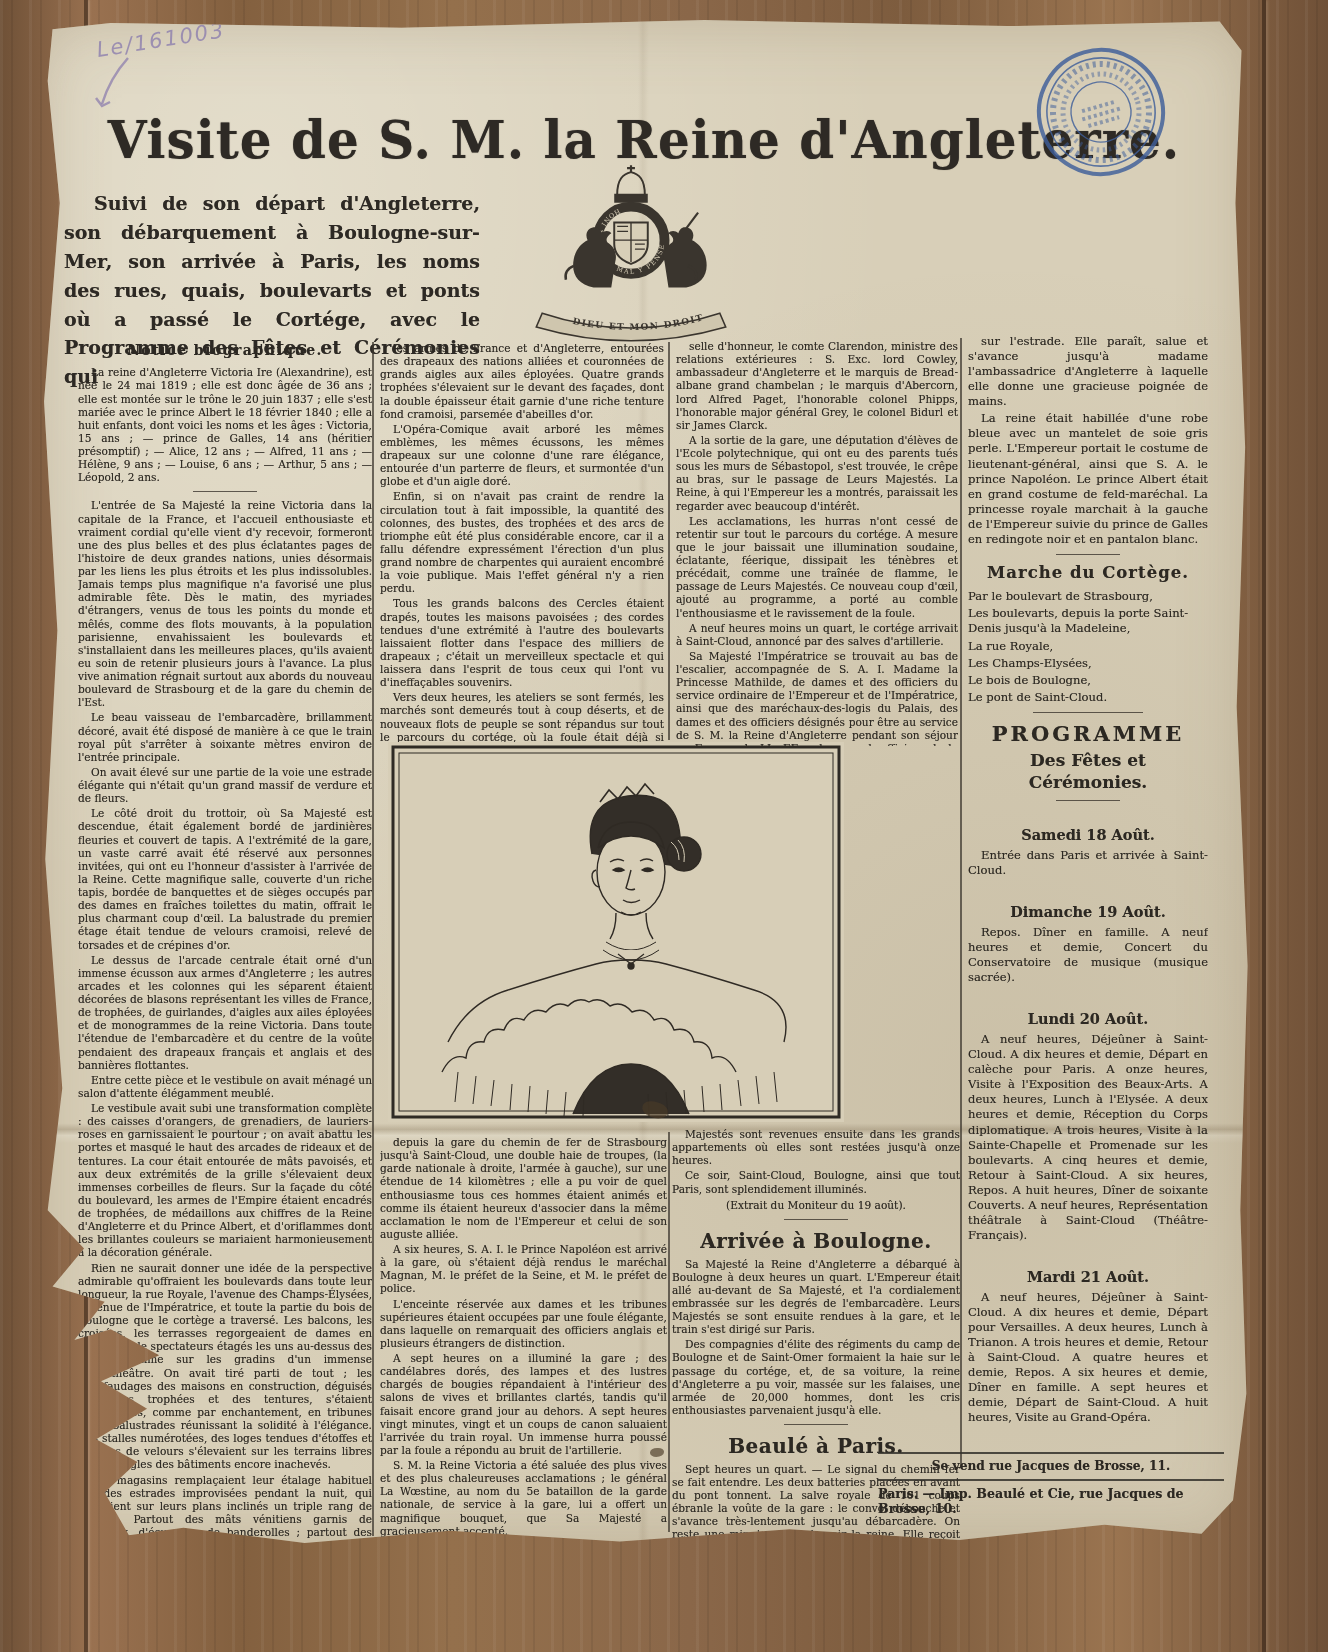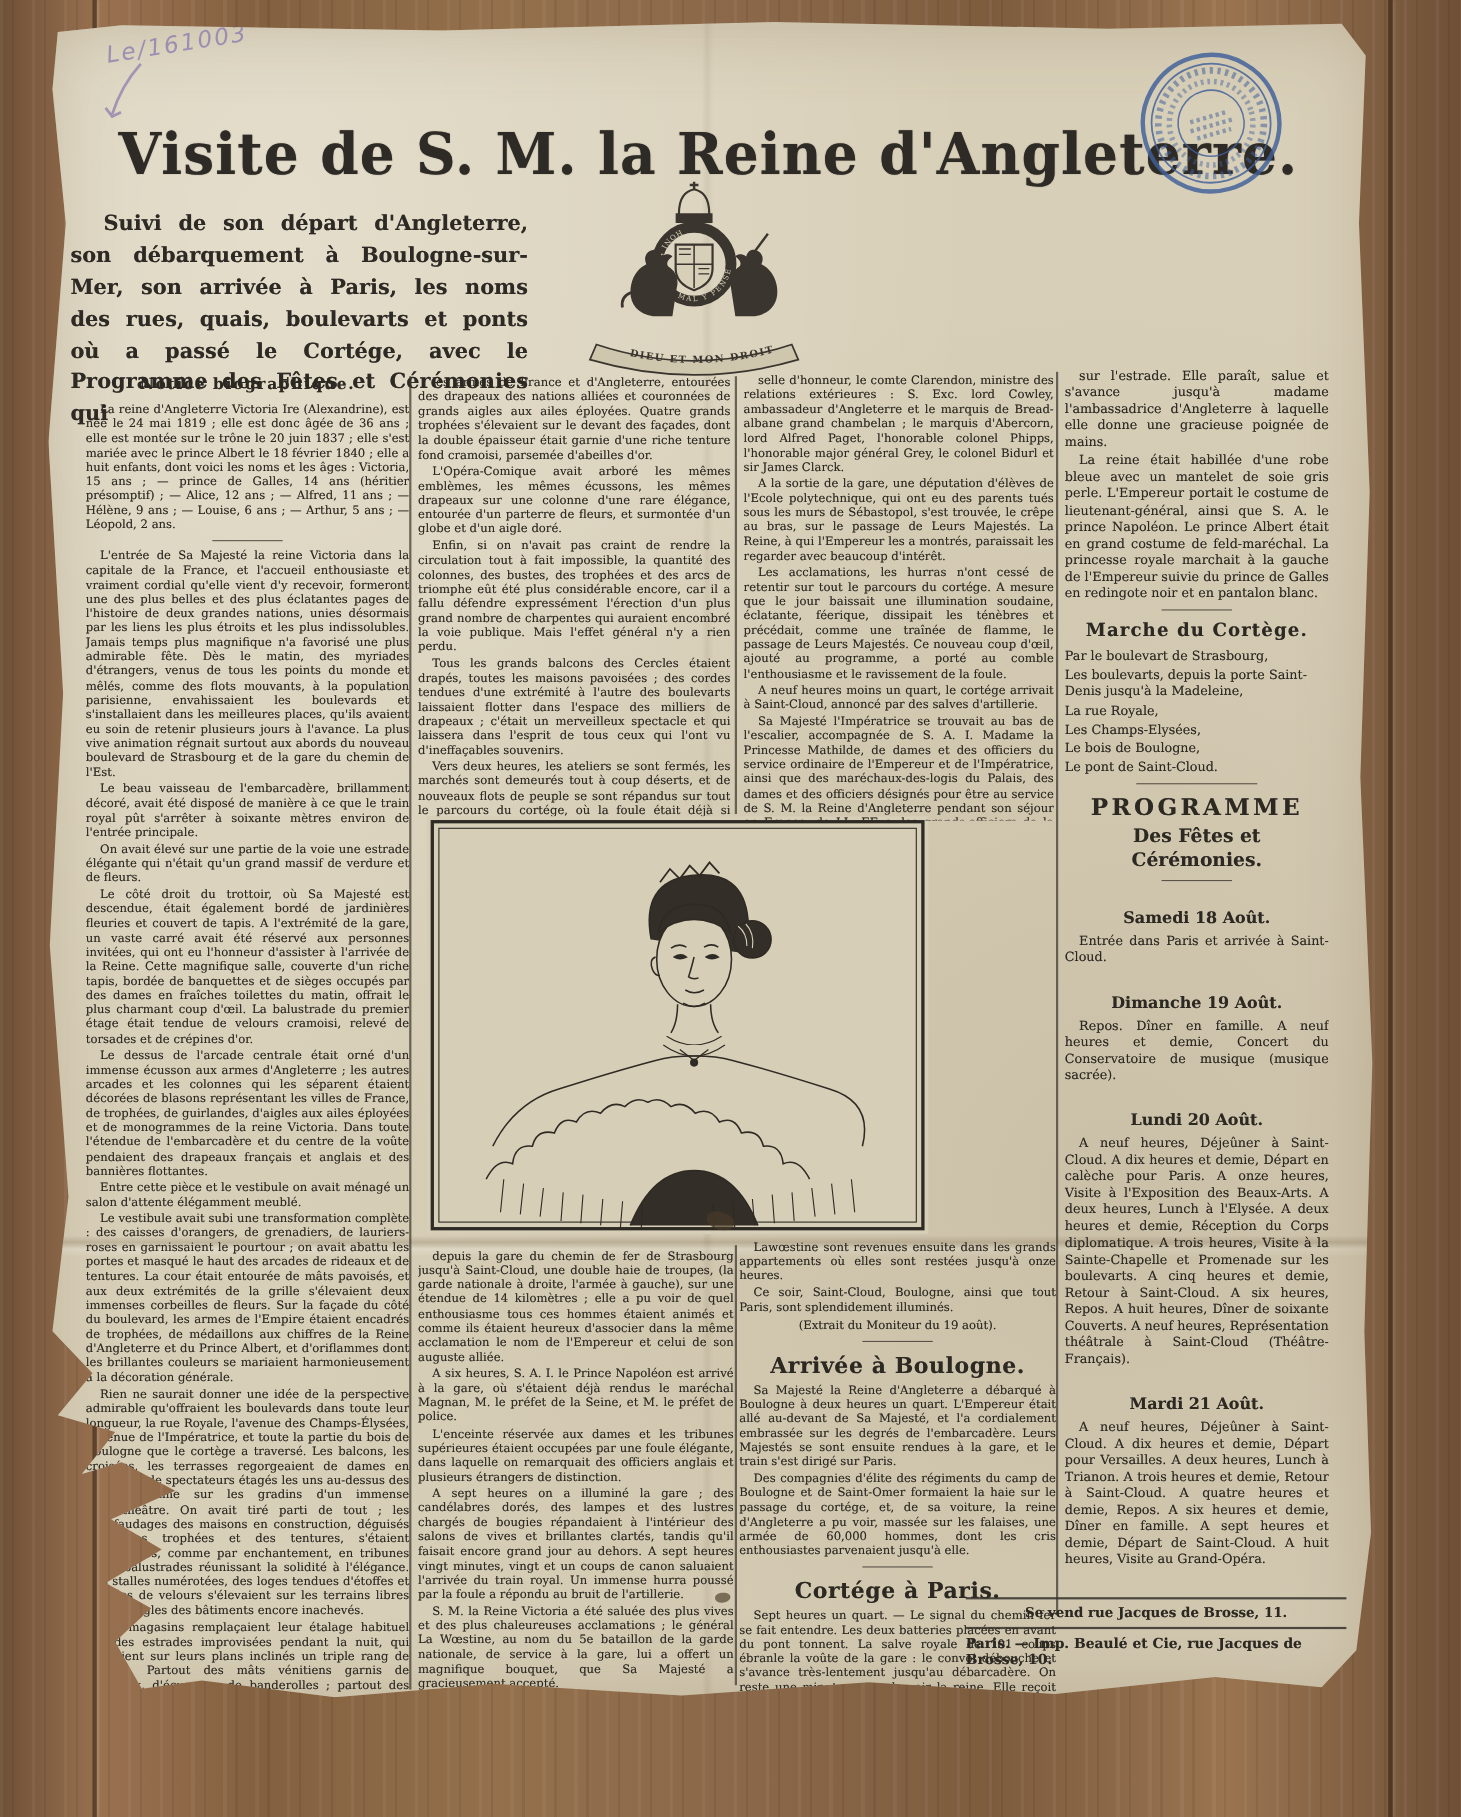--- a/index.html
+++ b/index.html
@@ -235,33 +235,33 @@
         <p class="para">A la sortie de la gare, une députation d'élèves de l'Ecole polytechnique, qui ont eu des parents tués sous les murs de Sébastopol, s'est trouvée, le crêpe au bras, sur le passage de Leurs Majestés. La Reine, à qui l'Empereur les a montrés, paraissait les regarder avec beaucoup d'intérêt.</p>
         <p class="para">Les acclamations, les hurras n'ont cessé de retentir sur tout le parcours du cortége. A mesure que le jour baissait une illumination soudaine, éclatante, féerique, dissipait les ténèbres et précédait, comme une traînée de flamme, le passage de Leurs Majestés. Ce nouveau coup d'œil, ajouté au programme, a porté au comble l'enthousiasme et le ravissement de la foule.</p>
         <p class="para">A neuf heures moins un quart, le cortége arrivait à Saint-Cloud, annoncé par des salves d'artillerie.</p>
         <p class="para">Sa Majesté l'Impératrice se trouvait au bas de l'escalier, accompagnée de S. A. I. Madame la Princesse Mathilde, de dames et des officiers du service ordinaire de l'Empereur et de l'Impératrice, ainsi que des maréchaux-des-logis du Palais, des dames et des officiers désignés pour être au service de S. M. la Reine d'Angleterre pendant son séjour en France, de LL. EExc. les grands-officiers de la Couronne, de S. Exc. le ministre d'Etat et de la Maison de l'Empereur, et de S. Exc. le ministre des affaires étrangères.</p>
       </div>
   </section>
 
   <section class="col col3l">
     <div>
 
-    <p class="para">Lawœstine sont revenues ensuite dans les grands appartements où elles sont restées jusqu'à onze heures.</p>
+    <p class="para">Majestés sont revenues ensuite dans les grands appartements où elles sont restées jusqu'à onze heures.</p>
         <p class="para">Ce soir, Saint-Cloud, Boulogne, ainsi que tout Paris, sont splendidement illuminés.</p>
       </div>
     <p class="para extrait">(Extrait du Moniteur du 19 août).</p>
     <hr class="sep">
     <h3 class="sub-h">Arrivée à Boulogne.</h3>
     <div>
 
     <p class="para">Sa Majesté la Reine d'Angleterre a débarqué à Boulogne à deux heures un quart. L'Empereur était allé au-devant de Sa Majesté, et l'a cordialement embrassée sur les degrés de l'embarcadère. Leurs Majestés se sont ensuite rendues à la gare, et le train s'est dirigé sur Paris.</p>
-        <p class="para">Des compagnies d'élite des régiments du camp de Boulogne et de Saint-Omer formaient la haie sur le passage du cortége, et, de sa voiture, la reine d'Angleterre a pu voir, massée sur les falaises, une armée de 60,000 hommes, dont les cris enthousiastes parvenaient jusqu'à elle.</p>
-      </div>
-    <hr class="sep">
-    <h3 class="sub-h">Cortége à Paris.</h3>
+        <p class="para">Des compagnies d'élite des régiments du camp de Boulogne et de Saint-Omer formaient la haie sur le passage du cortége, et, de sa voiture, la reine d'Angleterre a pu voir, massée sur les falaises, une armée de 20,000 hommes, dont les cris enthousiastes parvenaient jusqu'à elle.</p>
+      </div>
+    <hr class="sep">
+    <h3 class="sub-h">Beaulé à Paris.</h3>
     <div>
 
     <p class="para">Sept heures un quart. — Le signal du chemin fer se fait entendre. Les deux batteries placées en avant du pont tonnent. La salve royale de 101 coups ébranle la voûte de la gare : le convoi débouche et s'avance très-lentement jusqu'au débarcadère. On reste une minute avant de voir la reine. Elle reçoit les hommages du prince Napoléon. Le général Lawœstine lui offre un magnifique bouquet, présent de la garde nationale de Paris à S. M. Victoria. Le God save the Queen se fait entendre : les acclamations retentissent.</p>
       </div>
   </section>
 
   <section class="col col4">
     <div>
 
     <p class="para">sur l'estrade. Elle paraît, salue et s'avance jusqu'à madame l'ambassadrice d'Angleterre à laquelle elle donne une gracieuse poignée de mains.</p>

